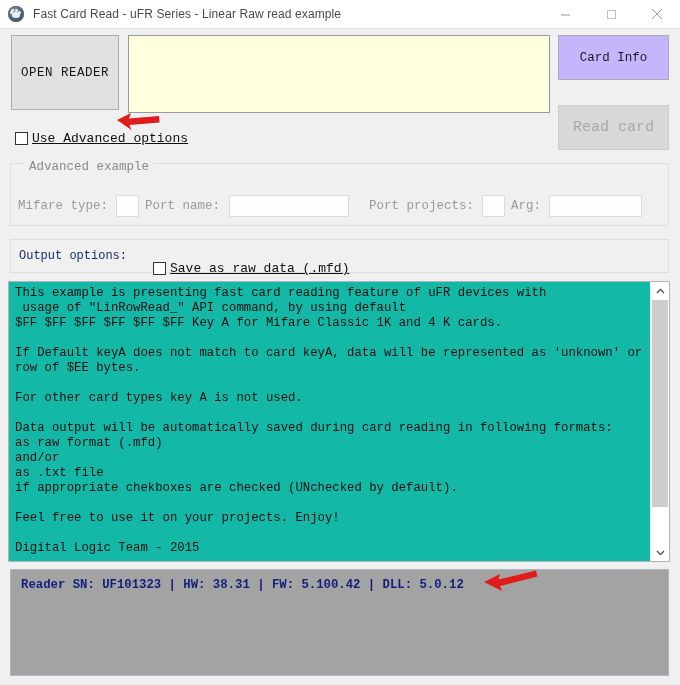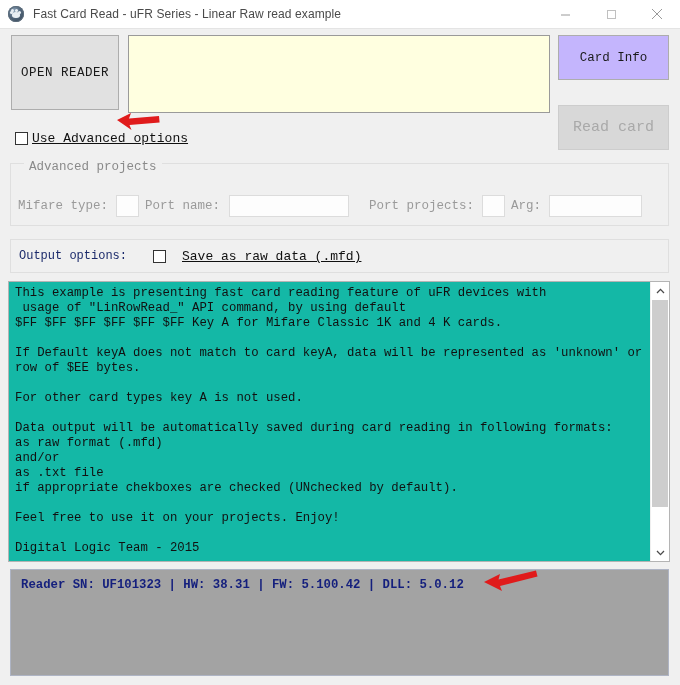--- a/index.html
+++ b/index.html
@@ -211,21 +211,21 @@
     box-sizing: border-box;
     background: #f0f0f0;
   }
   .output-label {
     position: absolute;
     left: 19px; top: 249px;
     font-family: "Liberation Mono", monospace;
     font-size: 12px;
     color: #1b2a6b;
   }
-  #save-raw-row { left: 153px; top: 249px; gap: 12px; }
+  #save-raw-row { left: 153px; top: 261px; }
   #save-text-row { left: 386px; top: 249px; }
 
   
   .text-area-wrap {
     position: absolute;
     left: 8px; top: 281px;
     width: 662px; height: 281px;
     background: #14b8a6;
     border: 1px solid #b4b4b4;
     box-sizing: border-box;
@@ -326,21 +326,21 @@
   <div class="info-box"></div>
   <div class="card-info-btn">Card Info</div>
   <div class="read-card-btn">Read card</div>
 
   <div class="cb-row" id="use-advanced-row">
     <span class="cb-box"></span>
     <span>Use Advanced options</span>
   </div>
 
   <div class="groupbox"></div>
-  <div class="group-title">Advanced projects</div>
+  <div class="group-title">Advanced example</div>
 
   <div class="adv-row">
     <span class="adv-label">Mifare type:</span>
     <span class="small-input"></span>
     <span class="adv-label">Port name:</span>
     <span class="mid-input"></span>
     <span class="adv-label" style="margin-left:20px;">Port projects:</span>
     <span class="small-input"></span>
     <span class="adv-label">Arg:</span>
     <span class="arg-input"></span>

